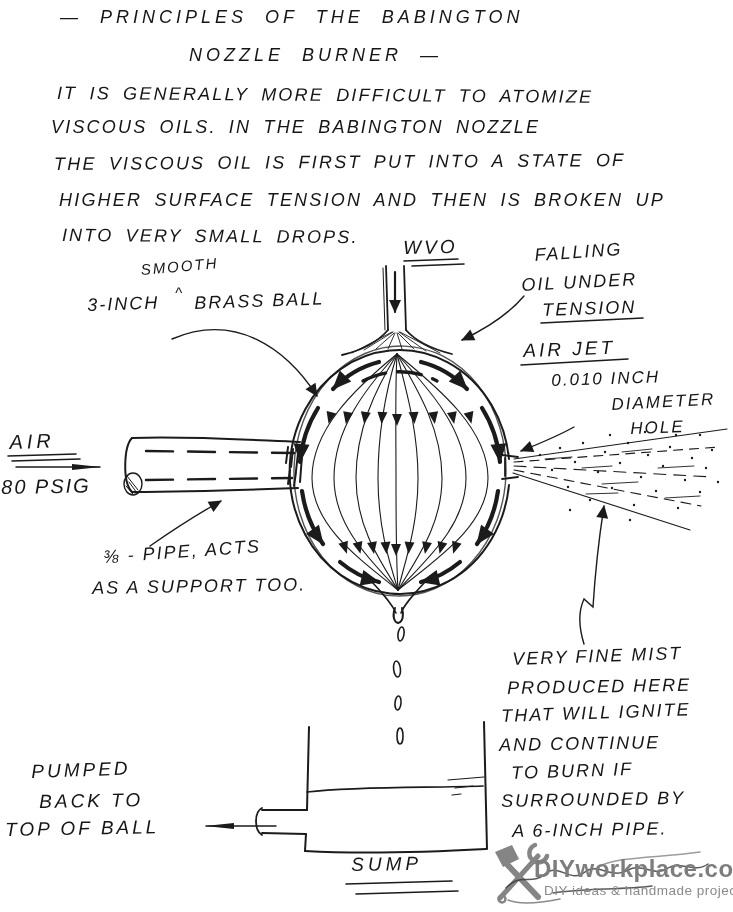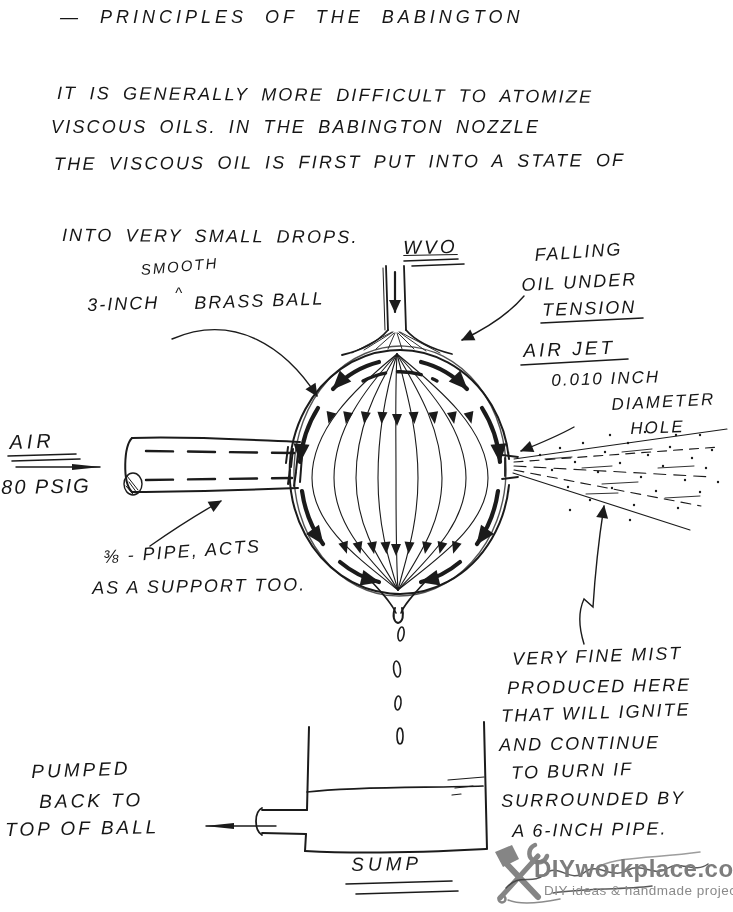--- a/index.html
+++ b/index.html
@@ -246,27 +246,29 @@
 
     <g stroke="#3d3d3d" stroke-width="1.5" opacity="0.85">
       <path d="M506,888 C520,872 532,886 545,874 C558,862 570,884 585,872 C598,862 612,880 628,870 C642,862 655,878 668,868 C680,860 695,874 708,864"></path>
       <path d="M553,893 C585,888 620,890 652,886"></path>
       <path d="M600,866 C620,856 660,858 700,852" opacity="0.6"></path>
       <path d="M508,900 C520,905 540,903 560,899" opacity="0.7"></path>
     </g>
   </svg>
 
   <div class="hw title" style="left:60px;top:7px;">— PRINCIPLES OF THE BABINGTON</div>
+  <div class="hw title" style="left:189px;top:45px;">NOZZLE BURNER —</div>
 
   <div class="hw intro" style="left:57px;top:83px;transform:rotate(.4deg);">IT IS GENERALLY MORE DIFFICULT TO ATOMIZE</div>
   <div class="hw intro" style="left:51px;top:117px;">VISCOUS OILS.  IN THE BABINGTON   NOZZLE</div>
   <div class="hw intro" style="left:54px;top:154px;transform:rotate(-.4deg);">THE VISCOUS OIL IS FIRST PUT INTO A STATE OF</div>
+  <div class="hw intro" style="left:59px;top:190px;">HIGHER SURFACE TENSION AND THEN IS BROKEN UP</div>
   <div class="hw intro" style="left:62px;top:225px;transform:rotate(.4deg);">INTO VERY SMALL DROPS.</div>
 
-  <div class="hw lab19" style="left:403px;top:237px;transform:rotate(-1deg);text-decoration:underline;">WVO</div>
+  <div class="hw lab19" style="left:403px;top:237px;transform:rotate(-1deg);">WVO</div>
 
   <div class="hw lab15" style="left:140px;top:261px;transform:rotate(-5deg);">SMOOTH</div>
   <div class="hw lab15" style="left:175px;top:284px;">^</div>
   <div class="hw lab18" style="left:87px;top:295px;transform:rotate(-2deg);">3-INCH</div>
   <div class="hw lab18" style="left:194px;top:293px;transform:rotate(-2deg);">BRASS BALL</div>
 
   <div class="hw lab18" style="left:534px;top:245px;transform:rotate(-4deg);">FALLING</div>
   <div class="hw lab18" style="left:521px;top:275px;transform:rotate(-3deg);">OIL UNDER</div>
   <div class="hw lab18" style="left:542px;top:300px;transform:rotate(-2deg);">TENSION</div>
 

